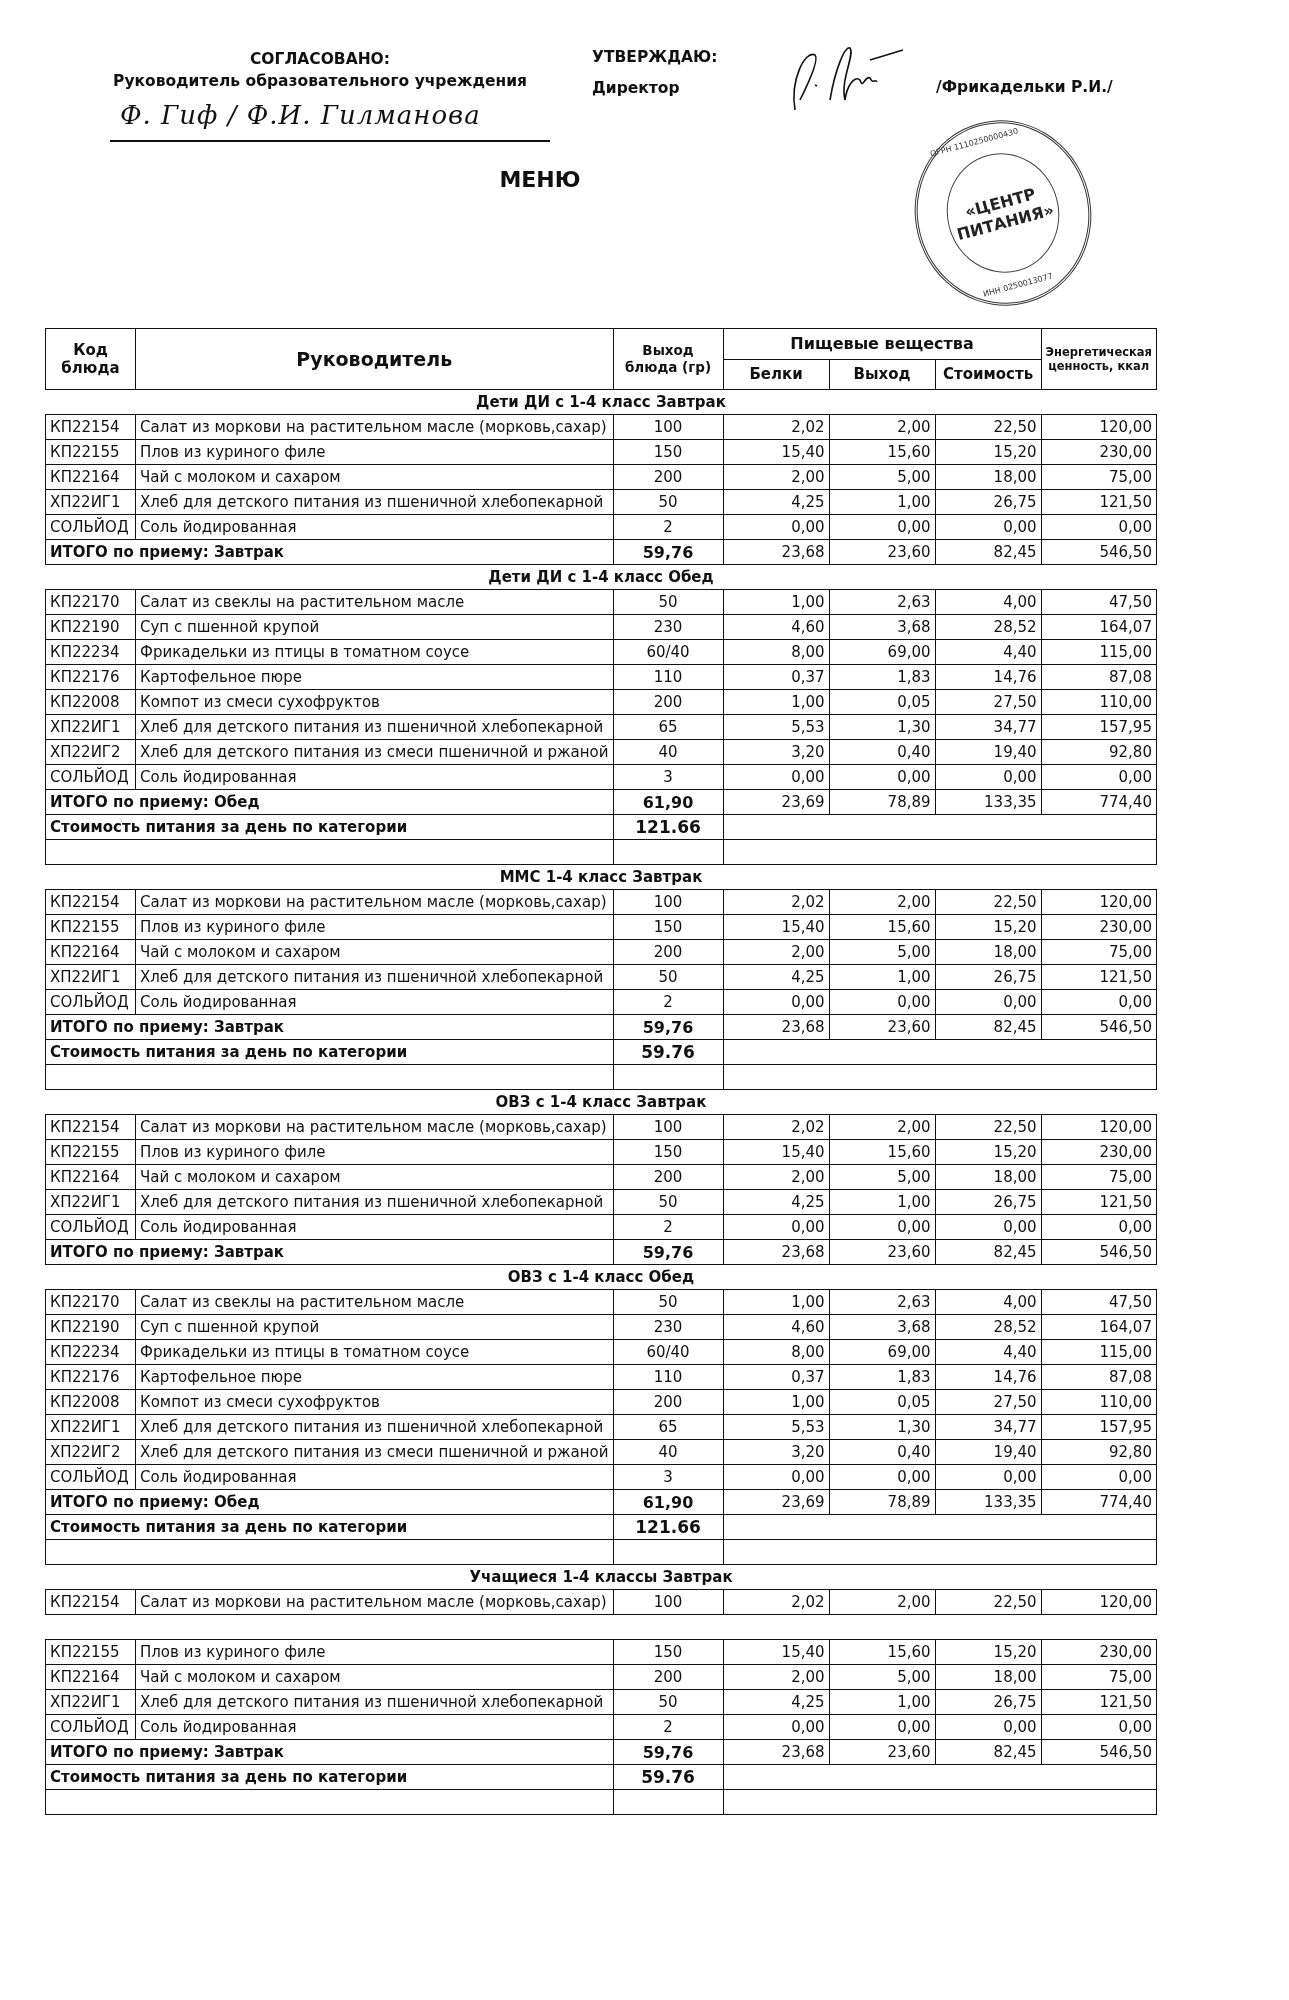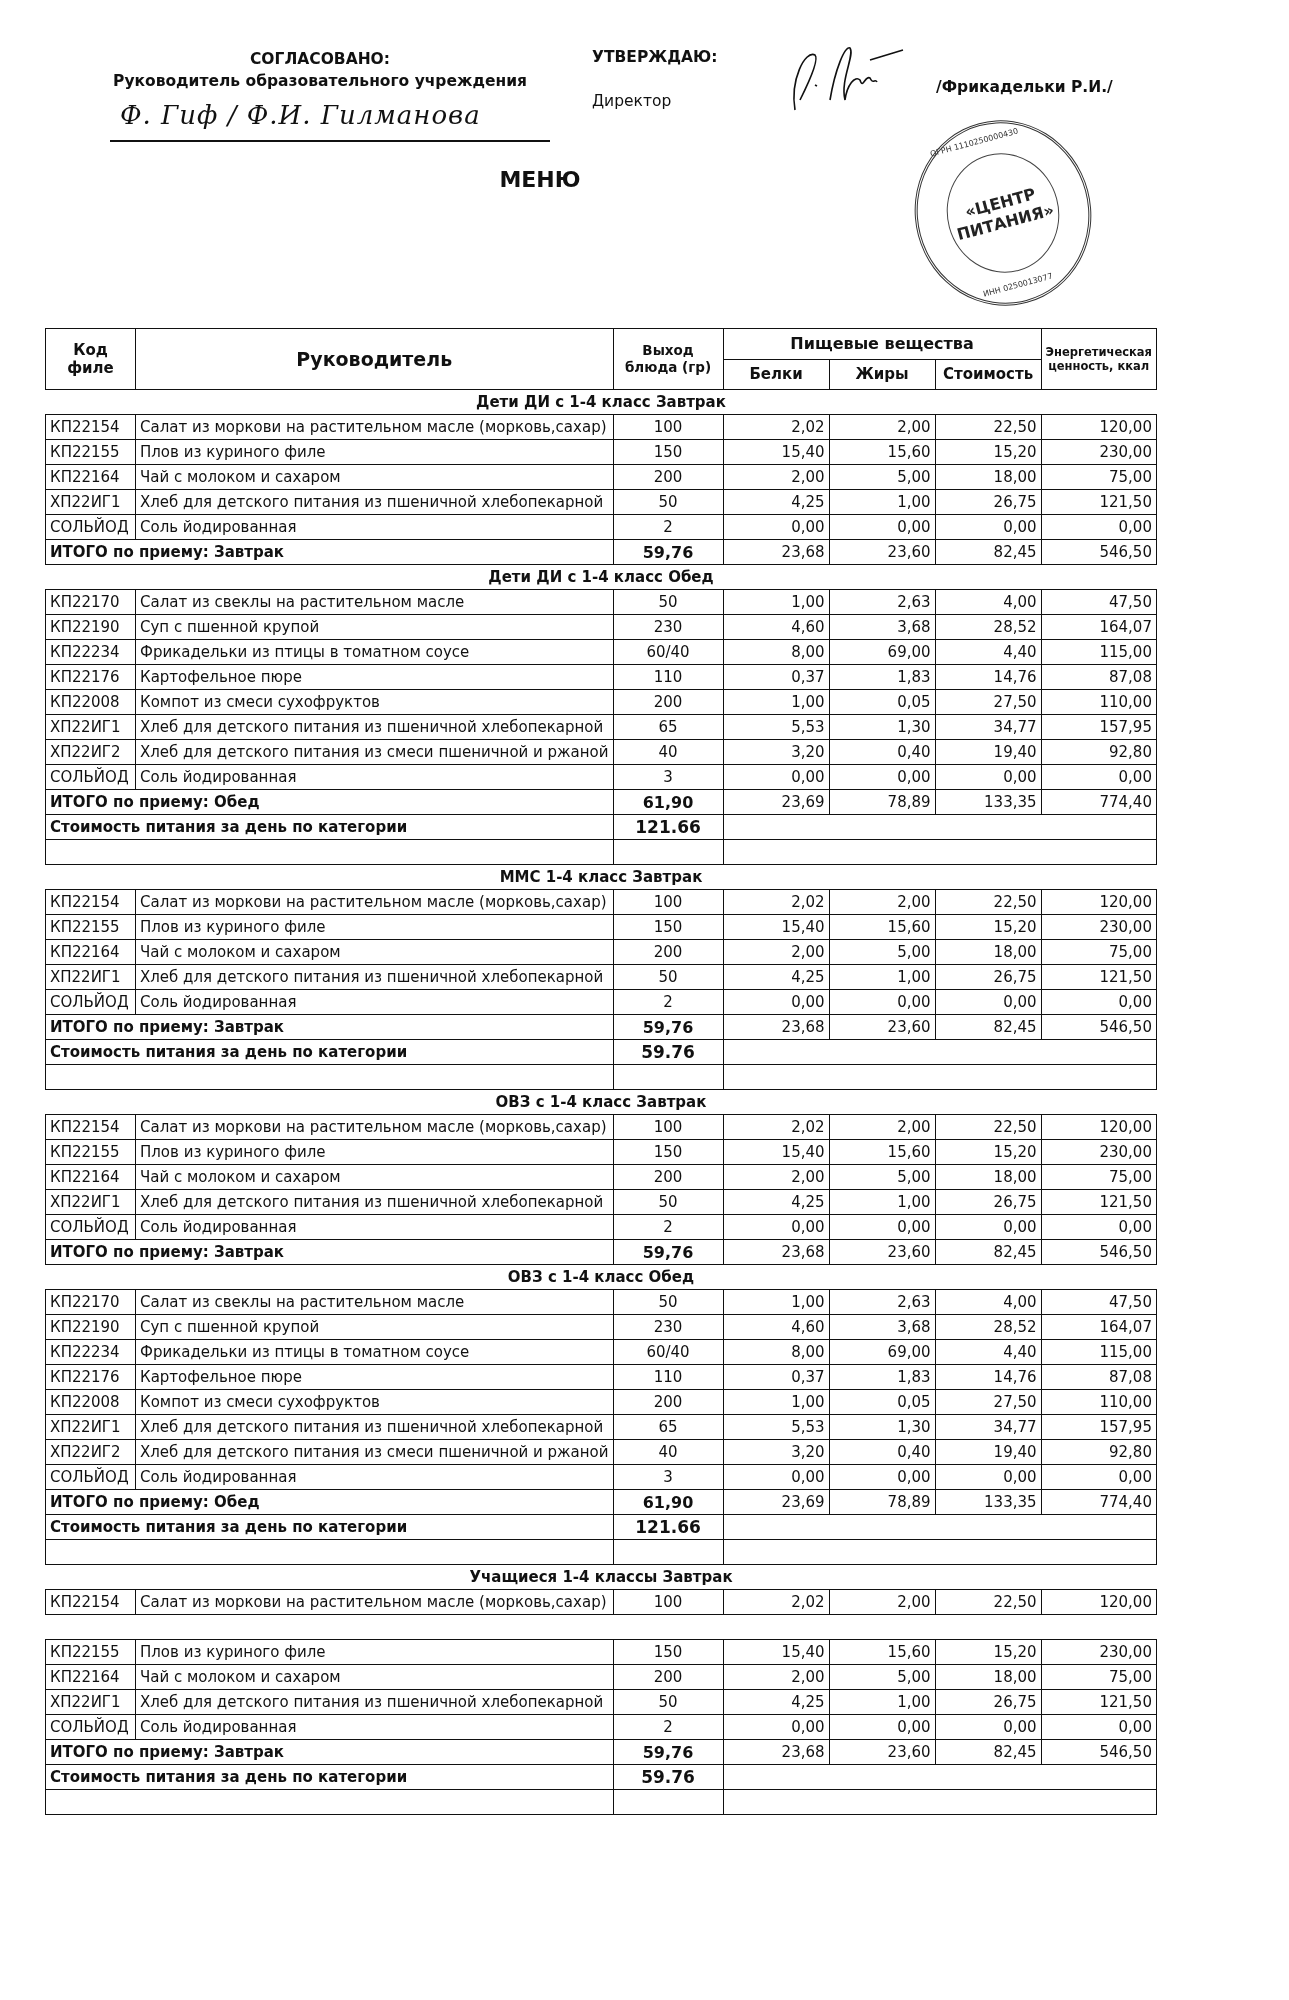--- a/index.html
+++ b/index.html
@@ -2,21 +2,21 @@
 <html><head>
   <meta charset="utf-8">
   <style>
     html, body { margin: 0; padding: 0; background: #ffffff; }
     body {
       width: 1289px; height: 2000px; position: relative; overflow: hidden;
       font-family: "DejaVu Sans", "Liberation Sans", sans-serif; color: #111;
     }
     .hdr-left { position: absolute; left: 95px; top: 48px; width: 450px; text-align: center; font-weight: bold; font-size: 15.5px; line-height: 22px; }
     .hdr-right-title { position: absolute; left: 592px; top: 48px; font-weight: bold; font-size: 15.5px; }
-    .hdr-right-role { position: absolute; left: 592px; top: 92px; font-weight: normal; font-size: 15.5px; }
+    .hdr-right-role { position: absolute; left: 592px; top: 79px; font-weight: bold; font-size: 15.5px; }
     .hdr-name { position: absolute; left: 936px; top: 78px; font-weight: bold; font-size: 15.5px; }
     .sig-left { position: absolute; left: 110px; top: 100px; width: 440px; height: 40px; border-bottom: 2px solid #111; }
     .sig-left span { font-family: "DejaVu Serif", serif; font-style: italic; font-size: 26px; letter-spacing: 1px; position: absolute; left: 10px; top: 0; }
     .sig-right { position: absolute; left: 785px; top: 40px; width: 120px; height: 75px; }
     .stamp { position: absolute; left: 915px; top: 120px; width: 170px; height: 180px; border-radius: 50%; border: 3px double #333; display: flex; align-items: center; justify-content: center; transform: rotate(-15deg); }
     .stamp-inner { width: 110px; height: 118px; border-radius: 50%; border: 1.5px solid #444; display: flex; flex-direction: column; align-items: center; justify-content: center; font-weight: bold; font-size: 16px; line-height: 20px; color: #222; text-align: center; }
     .stamp-ring { position: absolute; font-size: 8px; color: #333; }
     .title-block { position: absolute; left: 330px; top: 165px; width: 420px; text-align: center; font-weight: bold; }
     .title-block .t1 { font-size: 22px; line-height: 30px; }
     .title-block .t2 { font-size: 22px; line-height: 30px; }
@@ -76,29 +76,29 @@
     <col class="c-code">
       <col class="c-name">
       <col class="c-out">
       <col class="c-num">
       <col class="c-num">
       <col class="c-num">
       <col class="c-kcal">
   </colgroup>
   <thead>
     <tr>
-      <th rowspan="2" style="height:60px;white-space:normal;">Код филе</th>
+      <th rowspan="2" style="height:60px;white-space:normal;">Код блюда</th>
       <th rowspan="2" style="font-size:19px;">Руководитель</th>
       <th rowspan="2" style="white-space:normal;font-size:13.5px;line-height:17px;">Выход блюда (гр)</th>
       <th colspan="3" style="font-size:16px;">Пищевые вещества</th>
       <th rowspan="2" class="small" style="white-space:normal;">Энергетическая ценность, ккал</th>
     </tr>
     <tr>
       <th style="text-align:center;">Белки</th>
-      <th style="text-align:center;">Жиры</th>
+      <th style="text-align:center;">Выход</th>
       <th style="text-align:center;">Стоимость</th>
     </tr>
   </thead>
   <tbody id="menu-body">
       <tr class="section-title">
         <td colspan="7">Дети ДИ с 1-4 класс Завтрак</td>
       </tr>
       <tr>
         <td>КП22154</td>
         <td>Салат из моркови на растительном масле (морковь,сахар)</td>

